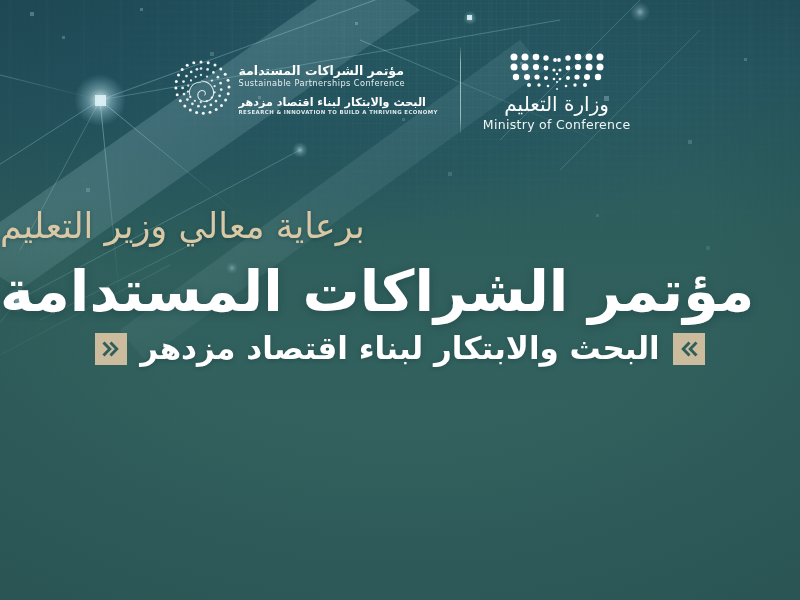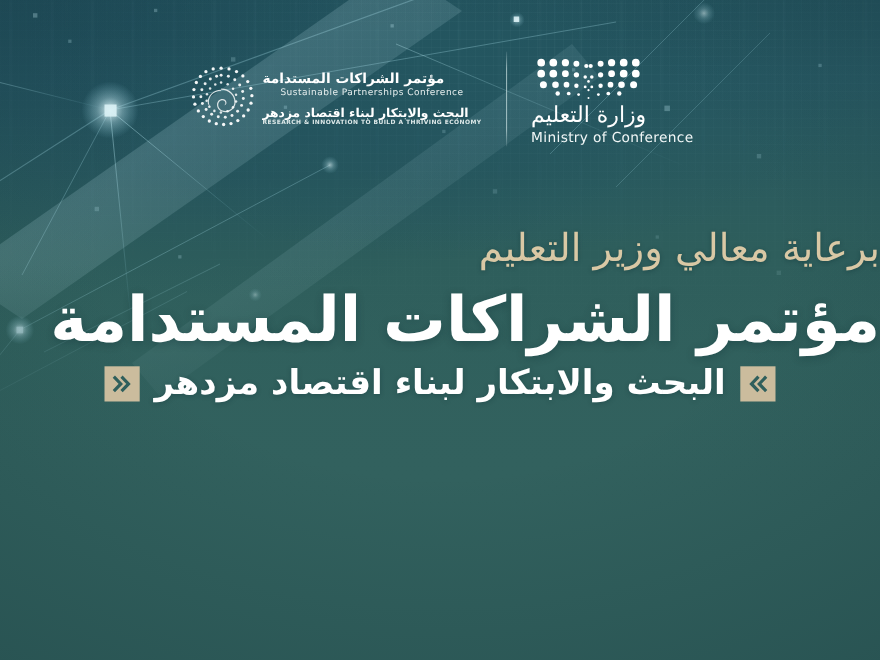--- a/index.html
+++ b/index.html
@@ -139,21 +139,21 @@
     color: #ffffff;
     letter-spacing: 0.1px;
     white-space: nowrap;
   }
   .conf-en-main {
     font-size: 8.2px;
     font-weight: 400;
     color: #e6eeee;
     letter-spacing: 0.45px;
     direction: ltr;
-    text-align: center;
+    text-align: left;
     margin-top: 2px;
     white-space: nowrap;
   }
   .conf-ar-sub {
     font-size: 11.2px;
     font-weight: 700;
     color: #ffffff;
     margin-top: 9px;
     white-space: nowrap;
   }
@@ -186,21 +186,21 @@
     margin: 0 22px;
     order: 1;
     flex: 0 0 1px;
   }
 
   
   .moe-lockup {
     order: 0;
     display: flex;
     flex-direction: column;
-    align-items: flex-end;
+    align-items: center;
     gap: 3px;
   }
   .moe-emblem { width: 104px; height: 42px; display: block; }
   .moe-ar {
     font-size: 20px;
     font-weight: 400;
     color: #ffffff;
     letter-spacing: 0.5px;
     line-height: 1.05;
     white-space: nowrap;
@@ -214,21 +214,21 @@
     line-height: 1.05;
     white-space: nowrap;
   }
 
   
   .headline {
     position: absolute;
     left: 0;
     right: 0;
     top: 205px;
-    text-align: right;
+    text-align: left;
     direction: rtl;
   }
   .patronage {
     font-size: 35px;
     font-weight: 400;
     color: #d9c8a5;
     letter-spacing: 0.5px;
     line-height: 1.25;
     text-shadow: 0 1px 4px rgba(10,40,45,0.35);
     white-space: nowrap;

